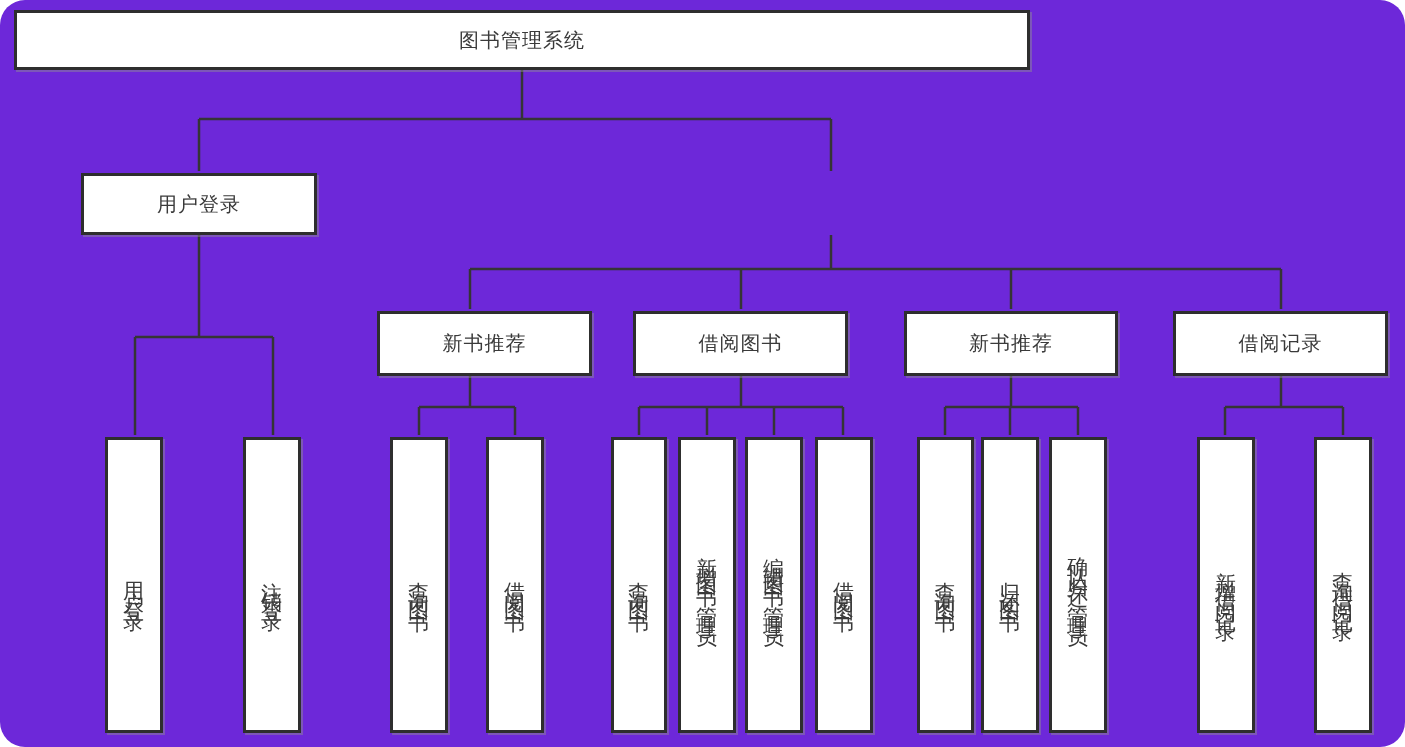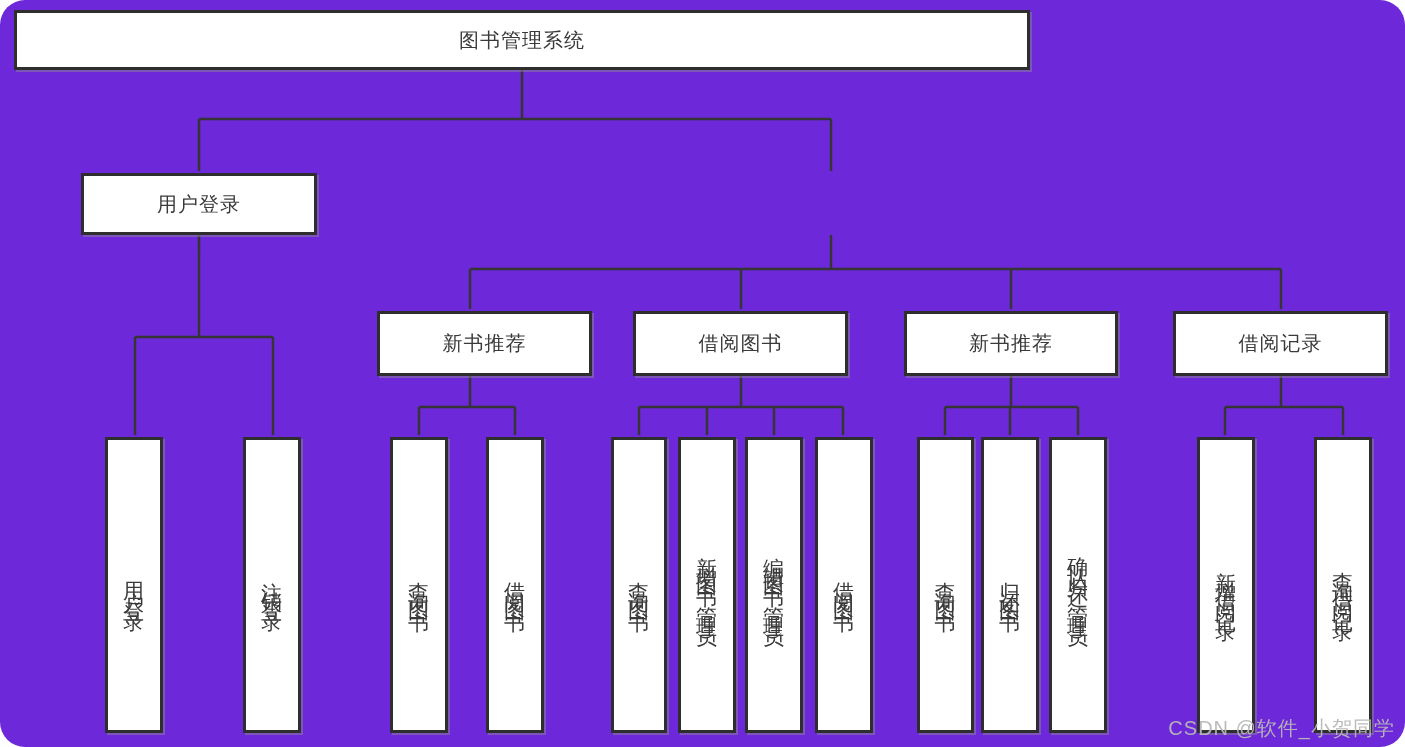--- a/index.html
+++ b/index.html
@@ -175,15 +175,14 @@
     <span class="vlabel">确认归还（管理员）</span>
   </div>
 
   <div class="node" style="left:1197px; top:437px; width:58px; height:296px;">
     <span class="vlabel">新增借阅记录</span>
   </div>
   <div class="node" style="left:1314px; top:437px; width:58px; height:296px;">
     <span class="vlabel">查询借阅记录</span>
   </div>
 
-  <div id="watermark">CSDN @软件_小贺同学</div>
 
 </div>
 
 </body></html>

